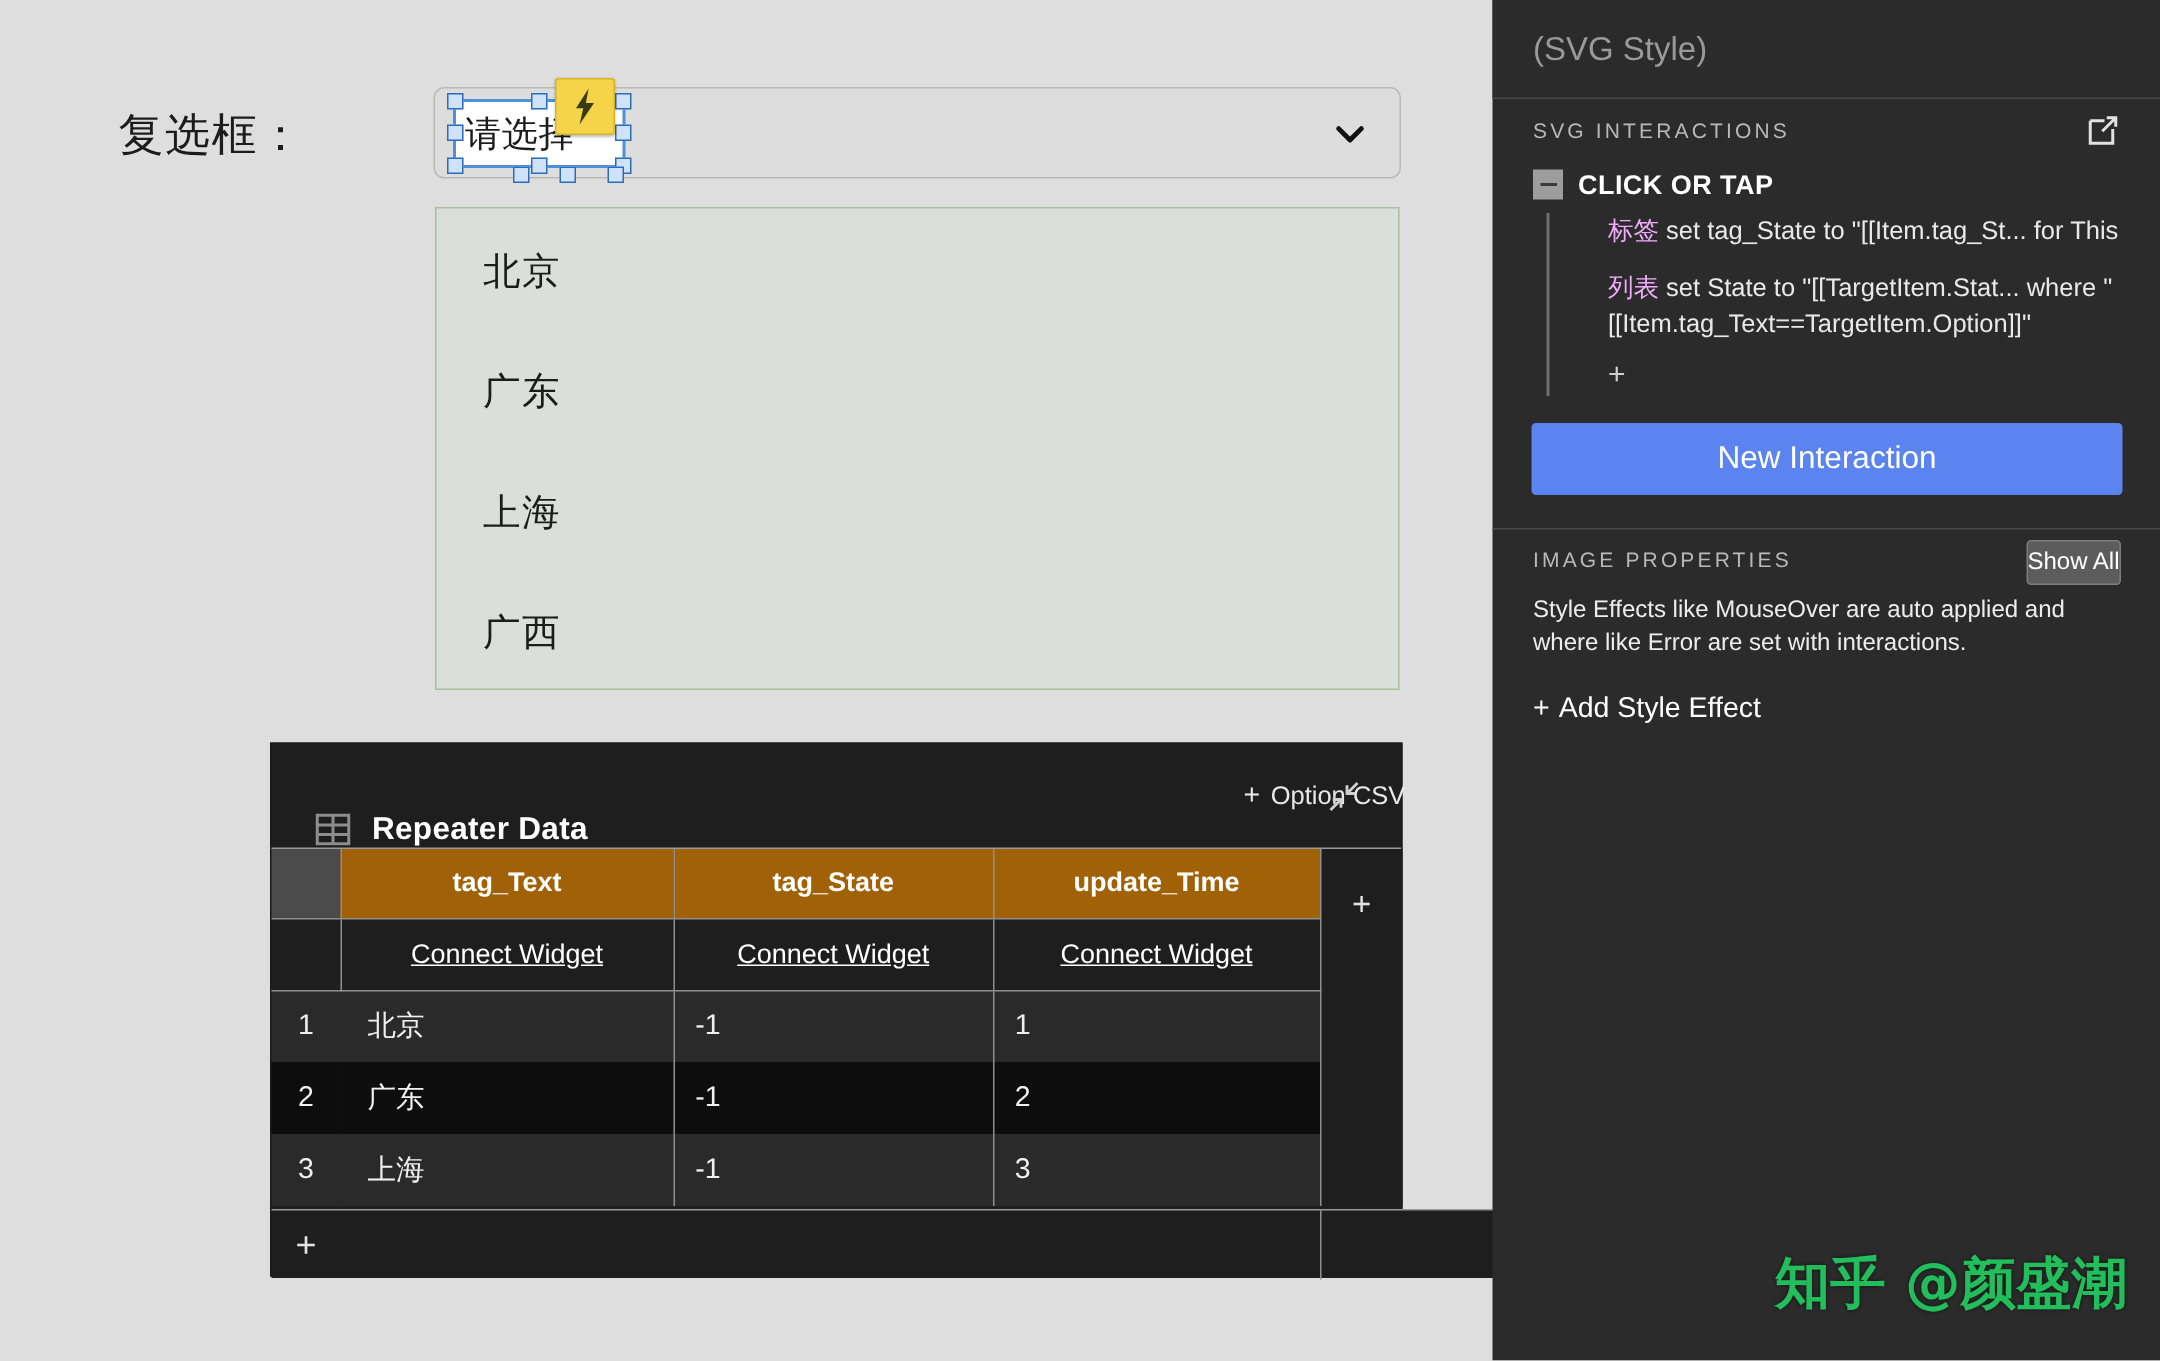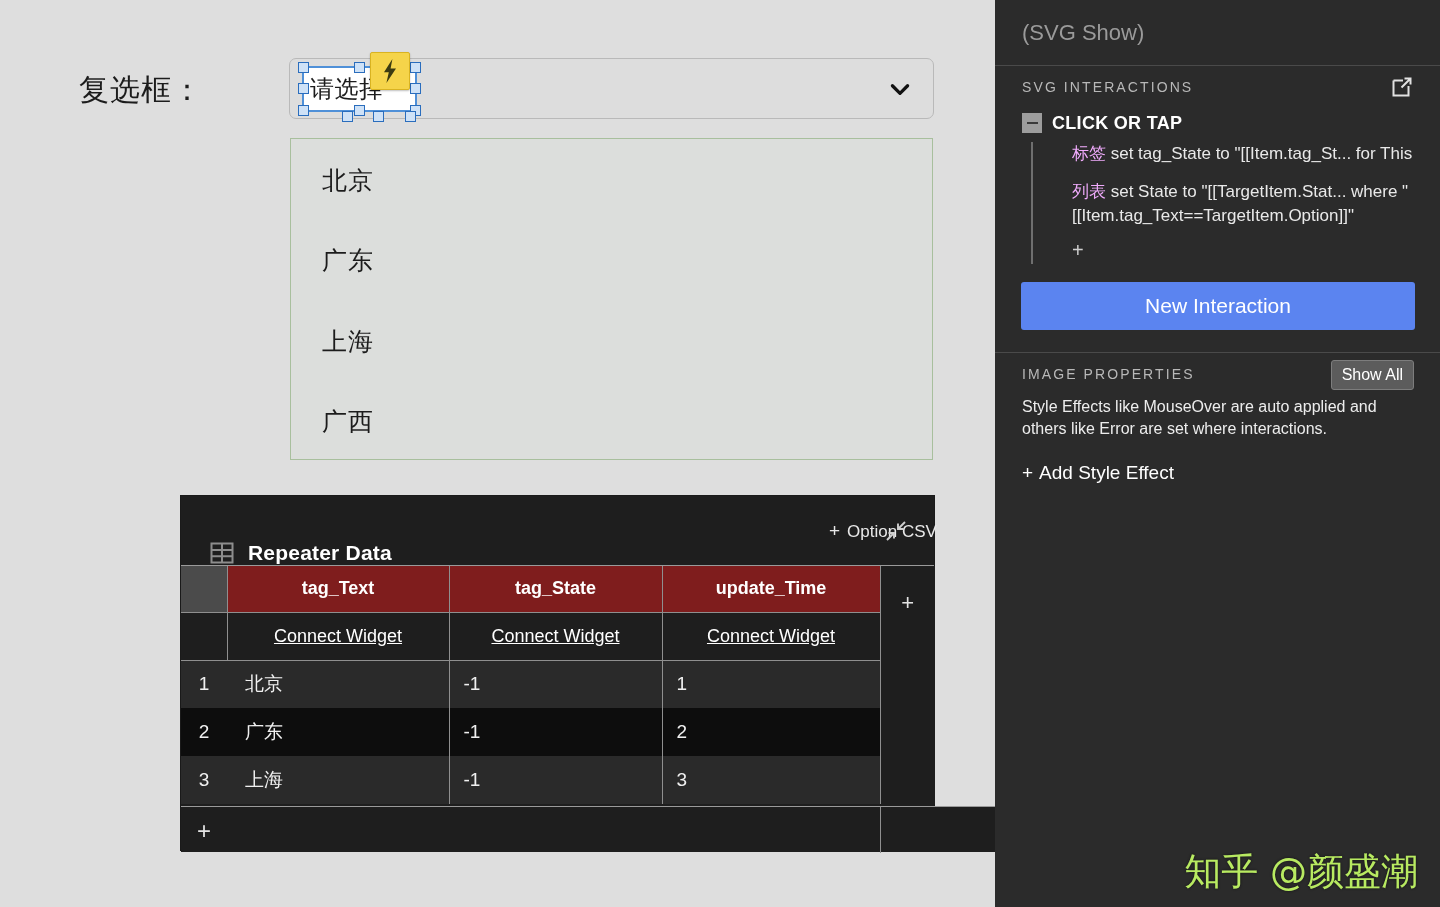--- a/index.html
+++ b/index.html
@@ -134,21 +134,21 @@
   .tbl col.c-b { width:213px; }
   .tbl col.c-c { width:218px; }
   .tbl col.c-add { width:55px; }
 
   .tbl th, .tbl td {
     border-right:1px solid #8f8f8f;
     padding:0;
   }
   .tbl tr.hdr th {
     height:46px;
-    background:#7f1d1d;
+    background:#a16207;
     color:#ffffff;
     font-size:18px;
     font-weight:bold;
     text-align:center;
     border-bottom:1px solid #8f8f8f;
   }
   .tbl tr.hdr th.num-col { background:#4b4b4b; border-right:1px solid #8f8f8f; }
   .tbl tr.cw td {
     height:48px;
     background:#1e1e1e;
@@ -255,38 +255,39 @@
     cursor:pointer; width:394px;
   }
   .divider { margin-top:22px; height:1px; background:#4a4a4a; }
   .imgprops { position:relative; padding-top:12px; }
   .imgprops .lbl {
     margin-left:27px; font-size:14px; letter-spacing:2.1px; color:#b8b8b8;
   }
   .show-all {
     position:absolute; right:26px; top:7px;
     background:#5c5c5c; border:1px solid #7d7d7d; border-radius:3px;
-    color:#ffffff; font-size:16px; padding:5px 10px; cursor:pointer;
+    color:#ffffff; font-size:16px; padding:5px 0; cursor:pointer;
   }
   .ip-desc {
     margin:13px 26px 0 27px; font-size:16px; line-height:1.35; color:#ededed;
     max-width:400px;
   }
   .add-style {
     margin:22px 0 0 27px; font-size:19px; color:#ffffff; cursor:pointer;
   }
   .add-style .plus { margin-right:6px; }
 
   
   .watermark {
-    position:absolute; right:22px; bottom:10px;
-    font-size:37px; color:#bef264; opacity:.96;
+    position:absolute; right:22px; bottom:26px;
+    font-size:37px; color:#22c55e; opacity:.96;
     font-family:"DejaVu Sans", sans-serif;
     white-space:nowrap;
     text-shadow:0 0 3px rgba(0,0,0,.6);
+    font-weight:bold;
   }
 </style>
 </head>
 <body>
 
 <div id="canvas">
 
   <div class="field-label">复选框：</div>
 
   <div class="dropdown">
@@ -411,21 +412,21 @@
     <div class="addrow-band">
       <span class="plus">+</span>
       <span class="vdiv"></span>
     </div>
   </div>
 </div>
 
 <div id="inspector">
 
   <div class="insp-namebar">
-    <span class="nm">(SVG Show)</span>
+    <span class="nm">(SVG Style)</span>
   </div>
 
   <div class="sect-head">
     <span class="lbl">SVG INTERACTIONS</span>
     <svg class="popout" viewBox="0 0 24 24">
       <path d="M3.5 5.5 H13 M3.5 5.5 V20.5 H18.5 V11" stroke="#e2e2e2" stroke-width="2" fill="none"></path>
       <path d="M11.5 12.5 L20.5 3.5 M14.5 3.5 H20.5 V9.5" stroke="#e2e2e2" stroke-width="2" fill="none"></path>
     </svg>
   </div>
 
@@ -451,20 +452,20 @@
     </div>
   </div>
 
   <div class="new-interaction">New Interaction</div>
 
   <div class="divider"></div>
 
   <div class="imgprops">
     <span class="lbl">IMAGE PROPERTIES</span>
     <div class="show-all">Show All</div>
-    <div class="ip-desc">Style Effects like MouseOver are auto applied and others like Error are set where interactions.</div>
+    <div class="ip-desc">Style Effects like MouseOver are auto applied and where like Error are set with interactions.</div>
     <div class="add-style">
       <span class="plus">+</span><span>Add Style Effect</span>
     </div>
   </div>
 
   <div class="watermark">知乎 @颜盛潮</div>
 </div>
 
 </body></html>

